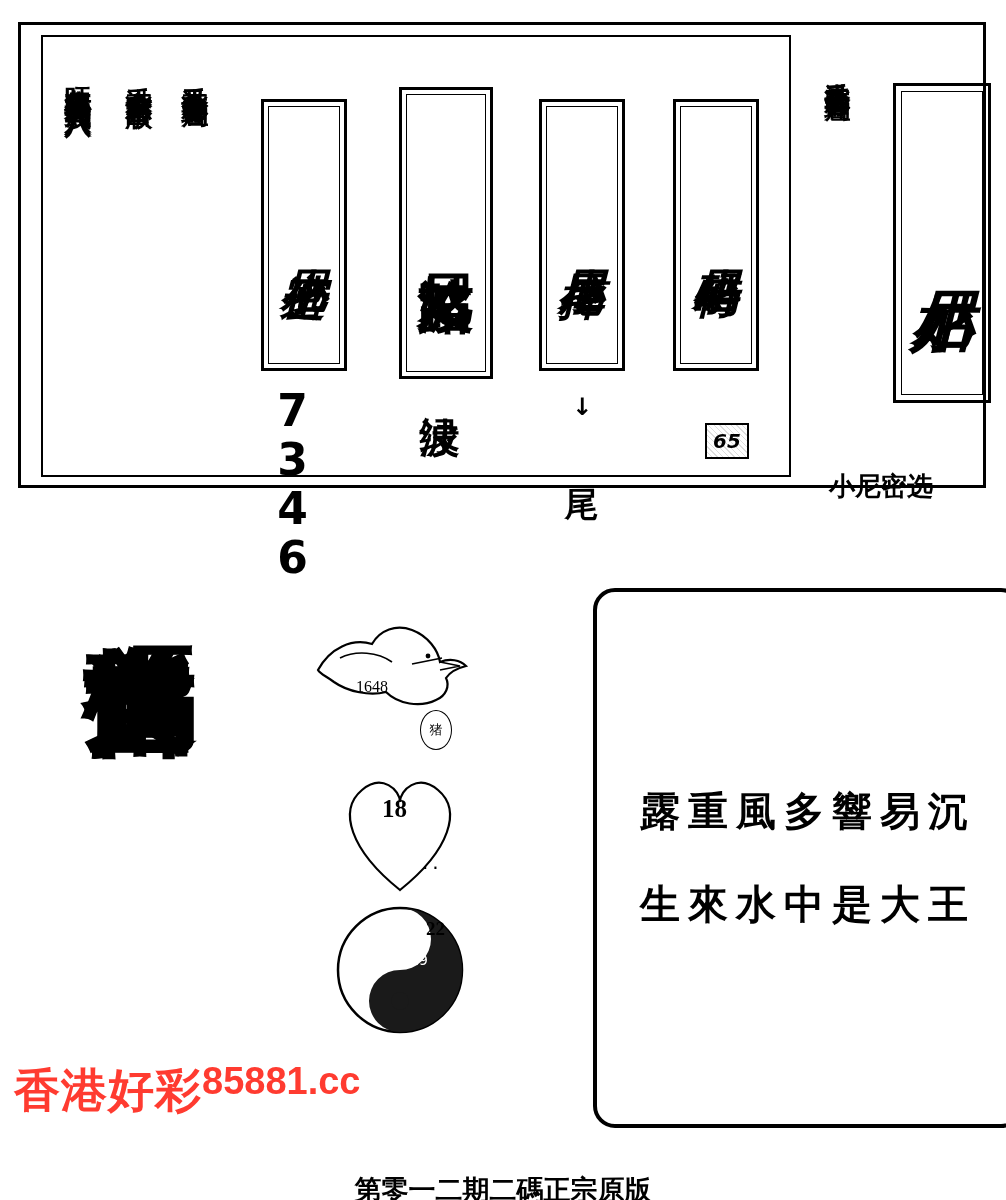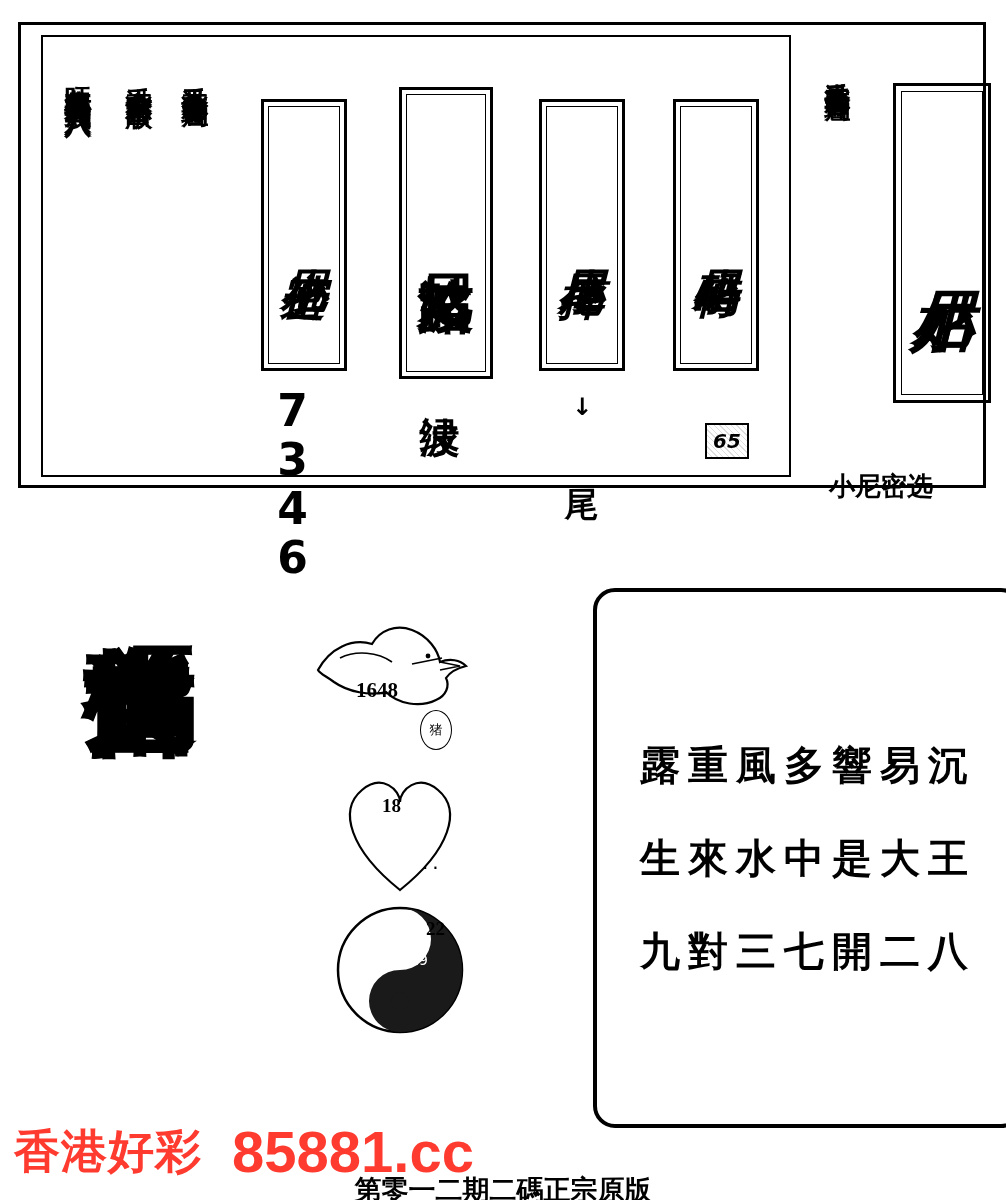--- a/index.html
+++ b/index.html
@@ -206,42 +206,42 @@
     position: absolute;
     left: 300px;
     top: 600px;
     width: 220px;
     height: 450px;
   }
   #num-1648 {
     position: absolute;
     left: 56px;
     top: 78px;
-    font-size: 21px;
-    font-weight: bold;
+    font-size: 16px;
+    font-weight: normal;
     font-family: "Liberation Serif", serif;
   }
   #oval-zhu {
     position: absolute;
     left: 120px;
     top: 110px;
     width: 30px;
     height: 38px;
     border: 1.5px solid #000;
     border-radius: 50%;
     font-size: 13px;
     display: flex;
     align-items: center;
     justify-content: center;
   }
   #num-18 {
     position: absolute;
     left: 82px;
     top: 195px;
-    font-size: 19px;
+    font-size: 25px;
     font-weight: bold;
     font-family: "Liberation Serif", serif;
   }
   #dots-sm {
     position: absolute;
     left: 122px;
     top: 250px;
     font-size: 20px;
     letter-spacing: 4px;
   }
@@ -287,35 +287,34 @@
     letter-spacing: 8px;
     margin: 19px 0;
     color: #000;
     font-family: "DejaVu Serif", serif;
   }
 
   
   #watermark {
     position: absolute;
     left: 14px;
-    top: 1118px;
-    display: flex;
-    align-items: center;
+    top: 1060px;
+    display: flex;
+    align-items: flex-start;
     color: #ff3b30;
     white-space: nowrap;
   }
   #wm-cn {
     font-size: 46px;
     font-weight: bold;
     letter-spacing: 1px;
   }
   #wm-num {
-    font-size: 58px;
-    font-weight: bold;
-    margin-left: 30px;
+    font-size: 38px;
+    font-weight: bold;
     font-family: "Liberation Sans", sans-serif;
   }
   #bottom-caption {
     position: absolute;
     left: 0;
     top: 1172px;
     width: 1006px;
     text-align: center;
     font-size: 27px;
     font-weight: bold;
@@ -400,21 +399,20 @@
   <div id="oval-zhu">猪</div>
   <div id="num-18">18</div>
   <div id="dots-sm">..</div>
   <div id="num-22">22</div>
   <div id="num-19">19</div>
 </div>
 
 <div id="poem-box">
   <div class="poem-line">露重風多響易沉</div>
   <div class="poem-line">生來水中是大王</div>
-  <div class="poem-line">九對三七開二八</div>
 </div>
 
 <div id="watermark">
   <span id="wm-cn">香港好彩</span>
   <span id="wm-num">85881.cc</span>
 </div>
 
 <div id="bottom-caption">第零一二期二碼正宗原版</div>
 
 </body></html>

